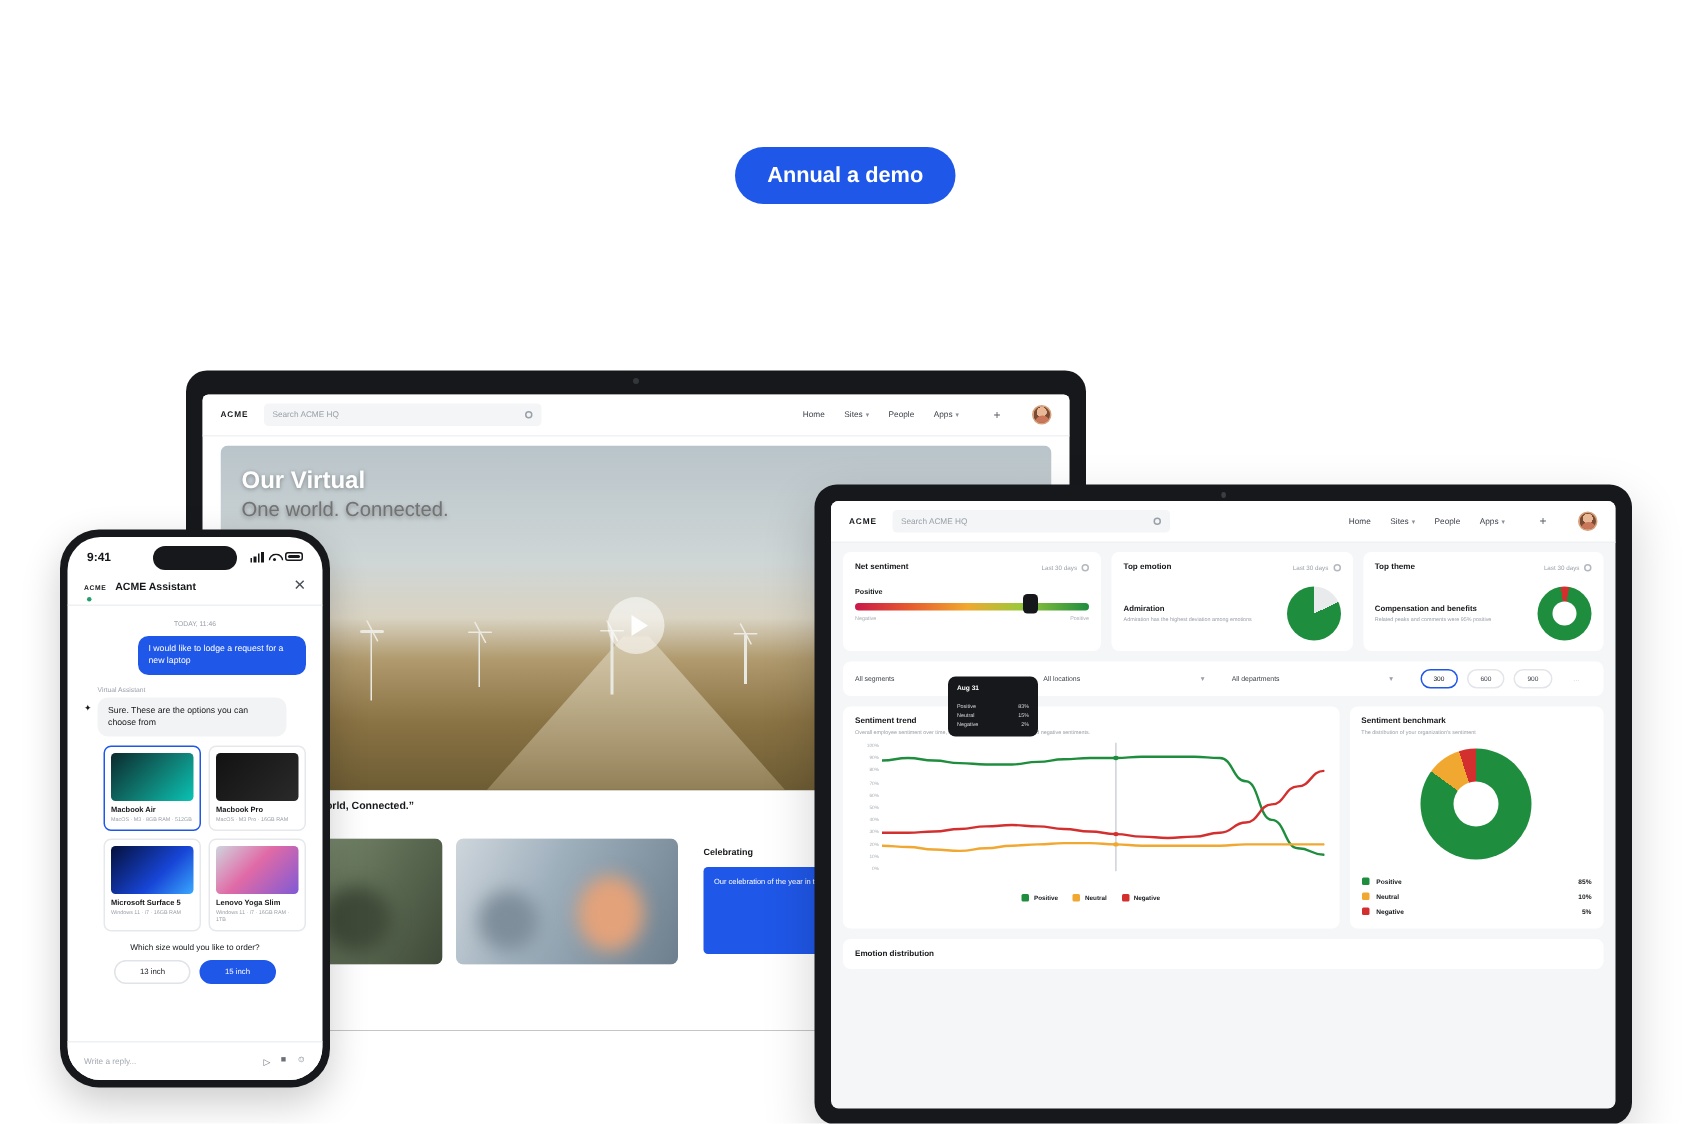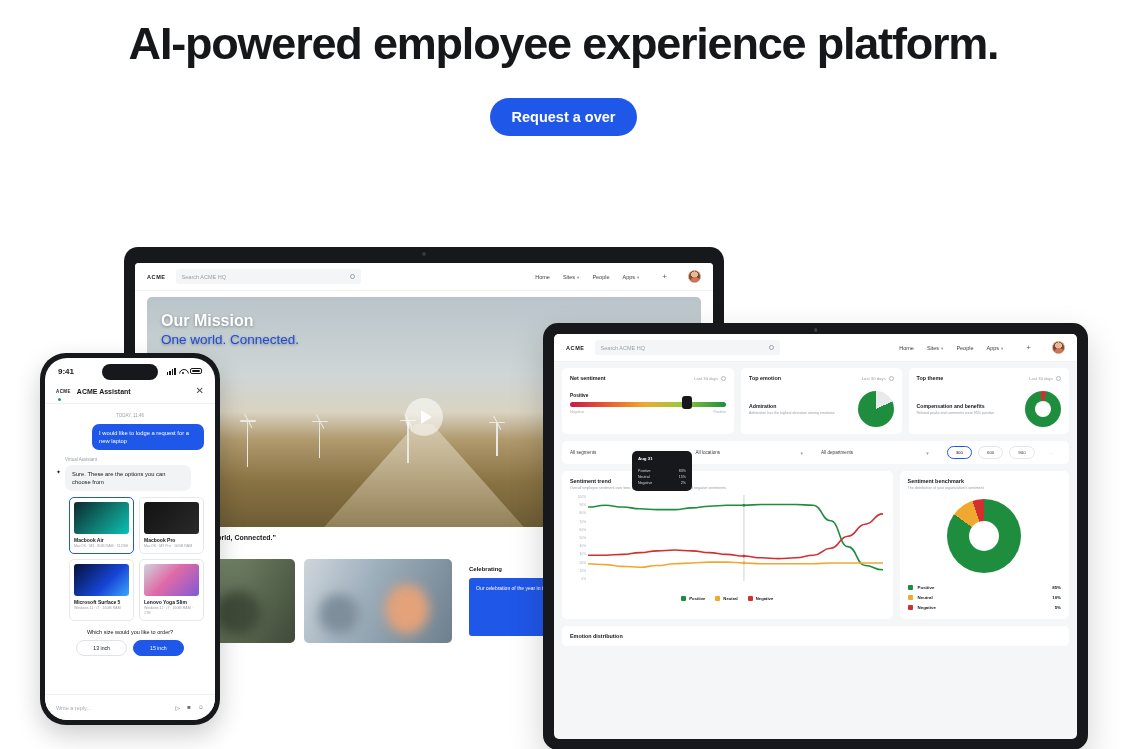--- a/index.html
+++ b/index.html
@@ -94,21 +94,21 @@
     filter: blur(.6px);
   }
   .turbine { position: absolute; width: 1.5px; background: #e9e9e4; transform-origin: bottom center; }
   .turbine::before, .turbine::after {
     content: ""; position: absolute; top: -1px; left: -7px; width: 16px; height: 1.4px;
     background: #eceae2; border-radius: 1px;
   }
   .turbine::after { transform: rotate(62deg); }
   .hero-cap { position: absolute; left: 14px; top: 14px; }
   .hero-cap h2 { color: #fff; font-size: 16px; font-weight: 600; line-height: 20px; text-shadow: 0 1px 3px rgba(0,0,0,.35); }
-  .hero-cap p { color: #1d4ed8; font-size: 13.5px; line-height: 18px; text-shadow: 0 1px 3px rgba(0,0,0,.35); }
+  .hero-cap p { color: #737373; font-size: 13.5px; line-height: 18px; text-shadow: 0 1px 3px rgba(0,0,0,.35); }
   .play-circle {
     position: absolute; left: 50%; top: 52%; transform: translate(-50%,-50%);
     width: 38px; height: 38px; border-radius: 50%; background: rgba(255,255,255,.55);
     display: flex; align-items: center; justify-content: center;
   }
   .play-circle i {
     width: 0; height: 0; border-left: 11px solid rgba(255,255,255,.95);
     border-top: 7px solid transparent; border-bottom: 7px solid transparent;
     margin-left: 4px; display: block;
   }
@@ -249,24 +249,24 @@
   .lrow { display: flex; align-items: center; gap: 5px; font-size: 4.4px; color: #15171a; padding: 2.5px 0; }
   .lrow .nm { font-weight: 700; }
   .lrow .vl { margin-left: auto; font-weight: 700; }
   .emotion { background: #fff; border-radius: 5px; margin-top: 7px; padding: 7px 8px; }
 </style>
 </head>
 <body>
 
 <div class="hero">
   <h1>
-    <span>AI-powered employee experience platform.</span><br>
+    <br>
   </h1>
   <div class="hero-cta">
-    <button class="btn-primary">Request a over</button>
+    <button class="btn-primary">Annual a demo</button>
   </div>
 </div>
 
 <div class="stage">
 
   <div class="laptop">
     <div class="laptop-body">
       <div class="laptop-cam"></div>
       <div class="laptop-screen">
 
@@ -289,21 +289,21 @@
         <div class="lp-hero">
           <div class="sky"></div>
           <div class="road"></div>
           <div class="turbine" style="left:18%;bottom:26%;height:46px"></div>
           <div class="turbine" style="left:31%;bottom:30%;height:36px"></div>
           <div class="turbine" style="left:47%;bottom:28%;height:42px"></div>
           <div class="turbine" style="left:63%;bottom:31%;height:33px"></div>
           <div class="turbine" style="left:78%;bottom:27%;height:40px"></div>
           <div class="turbine" style="left:88%;bottom:33%;height:28px"></div>
           <div class="hero-cap">
-            <h2>Our Mission</h2>
+            <h2>Our Virtual</h2>
             <p>One world. Connected.</p>
           </div>
           <div class="play-circle">
               <i></i>
             </div>
         </div>
 
         <div class="lp-meta">
           <div class="t">New mission “One World, Connected.”</div>
           <div class="s">Published on Jun 23</div>

